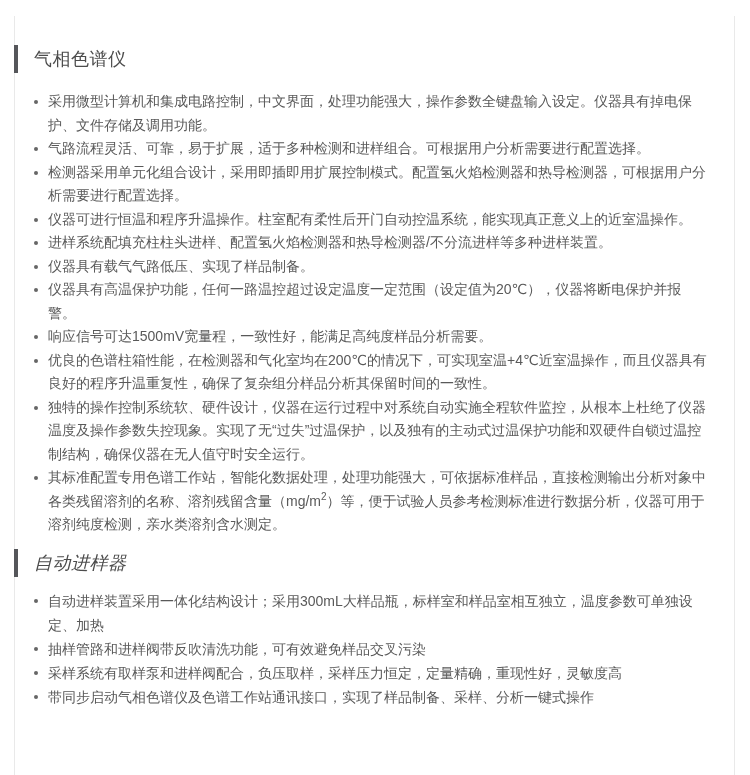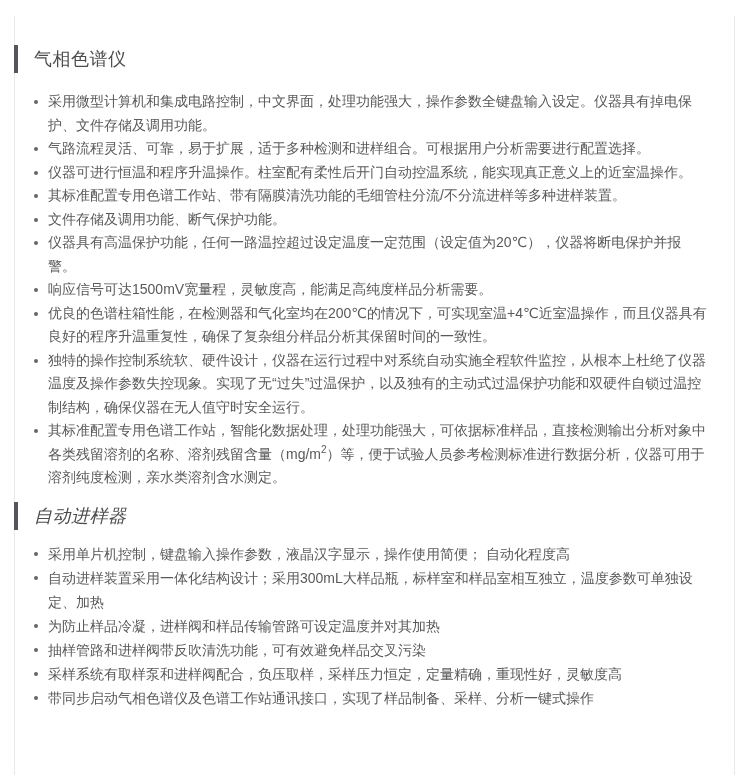--- a/index.html
+++ b/index.html
@@ -56,39 +56,38 @@
 <div class="panel">
 
   <section class="sec1">
     <header class="sec-header">
       <span class="accent"></span>
       <h2 class="sec-title">气相色谱仪</h2>
     </header>
     <ul class="bullets">
         <li><span>采用微型计算机和集成电路控制，中文界面，处理功能强大，操作参数全键盘输入设定。仪器具有掉电保护、文件存储及调用功能。</span></li>
         <li><span>气路流程灵活、可靠，易于扩展，适于多种检测和进样组合。可根据用户分析需要进行配置选择。</span></li>
+        <li><span>检测器采用单元化组合设计，采用即插即用扩展控制模式。配置氢火焰检测器和热导检测器，可根据用户分析需要进行配置选择。</span></li>
         <li><span>仪器可进行恒温和程序升温操作。柱室配有柔性后开门自动控温系统，能实现真正意义上的近室温操作。</span></li>
-        <li><span>其标准配置专用色谱工作站、带有隔膜清洗功能的毛细管柱分流/不分流进样等多种进样装置。</span></li>
-        <li><span>文件存储及调用功能、断气保护功能。</span></li>
+        <li><span>进样系统配填充柱柱头进样、配置氢火焰检测器和热导检测器/不分流进样等多种进样装置。</span></li>
+        <li><span>仪器具有载气气路低压、实现了样品制备。</span></li>
         <li><span>仪器具有高温保护功能，任何一路温控超过设定温度一定范围（设定值为20℃），仪器将断电保护并报警。</span></li>
-        <li><span>响应信号可达1500mV宽量程，灵敏度高，能满足高纯度样品分析需要。</span></li>
+        <li><span>响应信号可达1500mV宽量程，一致性好，能满足高纯度样品分析需要。</span></li>
         <li><span>优良的色谱柱箱性能，在检测器和气化室均在200℃的情况下，可实现室温+4℃近室温操作，而且仪器具有良好的程序升温重复性，确保了复杂组分样品分析其保留时间的一致性。</span></li>
         <li><span>独特的操作控制系统软、硬件设计，仪器在运行过程中对系统自动实施全程软件监控，从根本上杜绝了仪器温度及操作参数失控现象。实现了无“过失”过温保护，以及独有的主动式过温保护功能和双硬件自锁过温控制结构，确保仪器在无人值守时安全运行。</span></li>
         <li><span>其标准配置专用色谱工作站，智能化数据处理，处理功能强大，可依据标准样品，直接检测输出分析对象中各类残留溶剂的名称、溶剂残留含量（mg/m</span><sup>2</sup><span>）等，便于试验人员参考检测标准进行数据分析，仪器可用于溶剂纯度检测，亲水类溶剂含水测定。</span></li>
       </ul>
   </section>
 
   <section class="sec2">
     <header class="sec-header">
       <span class="accent"></span>
       <h2 class="sec-title">自动进样器</h2>
     </header>
     <ul class="bullets">
-        <li><span>采用单片机控制，键盘输入操作参数，液晶汉字显示，操作使用简便； 自动化程度高</span></li>
         <li><span>自动进样装置采用一体化结构设计；采用300mL大样品瓶，标样室和样品室相互独立，温度参数可单独设定、加热</span></li>
-        <li><span>为防止样品冷凝，进样阀和样品传输管路可设定温度并对其加热</span></li>
         <li><span>抽样管路和进样阀带反吹清洗功能，可有效避免样品交叉污染</span></li>
         <li><span>采样系统有取样泵和进样阀配合，负压取样，采样压力恒定，定量精确，重现性好，灵敏度高</span></li>
         <li><span>带同步启动气相色谱仪及色谱工作站通讯接口，实现了样品制备、采样、分析一键式操作</span></li>
       </ul>
   </section>
 
 </div>
 
 </body></html>

